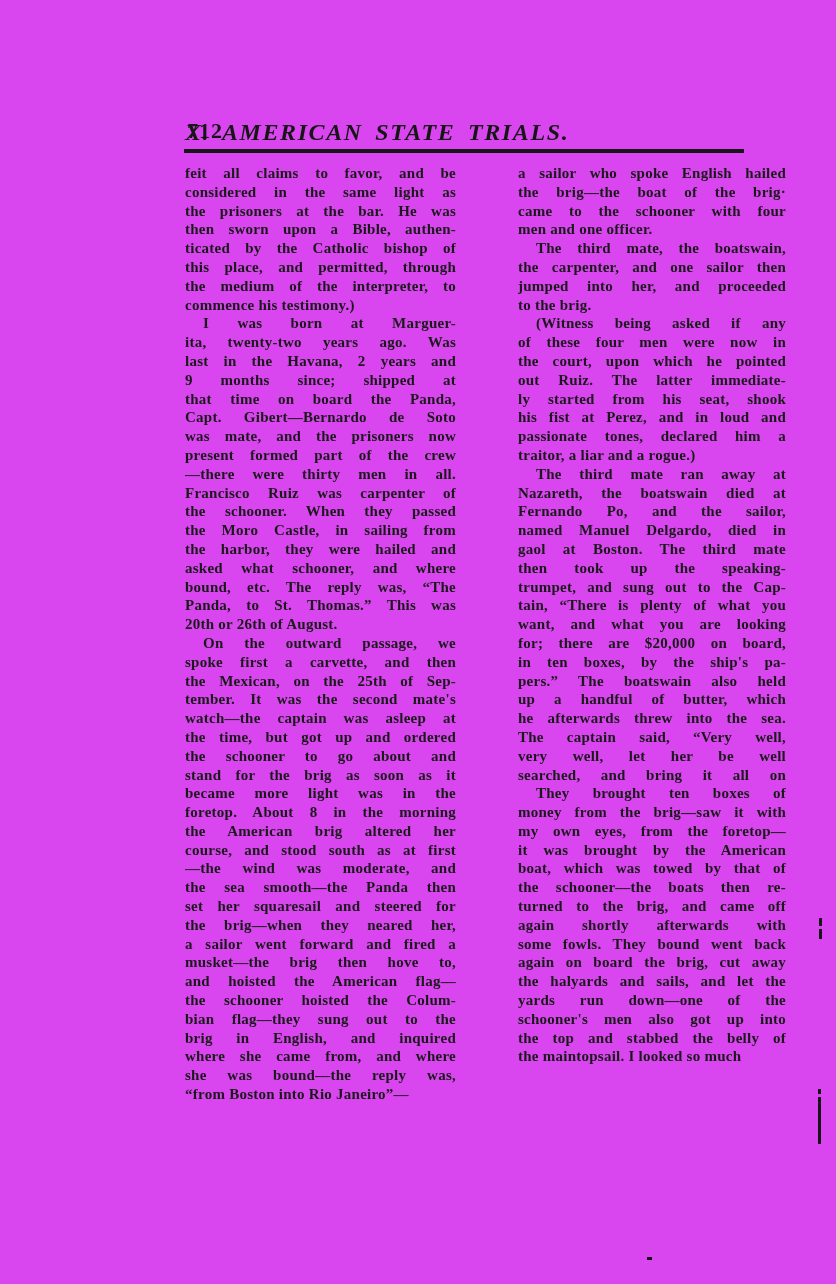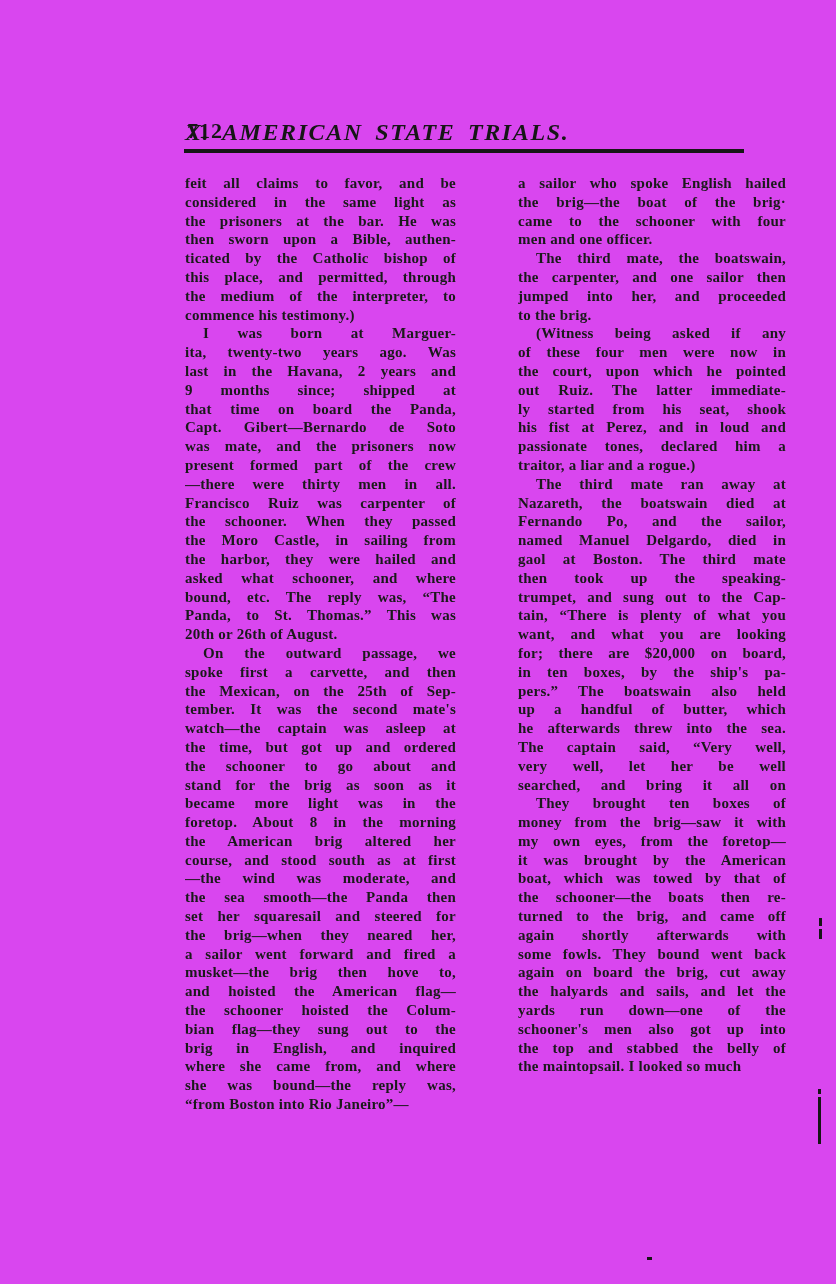--- a/index.html
+++ b/index.html
@@ -36,21 +36,21 @@
   .header-rule {
     position: absolute;
     left: 184px;
     top: 149px;
     width: 560px;
     height: 4px;
     background: #161616;
   }
   .column {
     position: absolute;
-    top: 174px;
+    top: 164px;
     font-size: 15px;
     letter-spacing: 0.25px;
     color: #1a1a1a;
   }
   .column.left  { left: 185px; width: 271px; }
   .column.right { left: 478px; width: 268px; margin-left: 40px; }
   .line {
     height: 18.8px;
     line-height: 18.8px;
     overflow: hidden;

